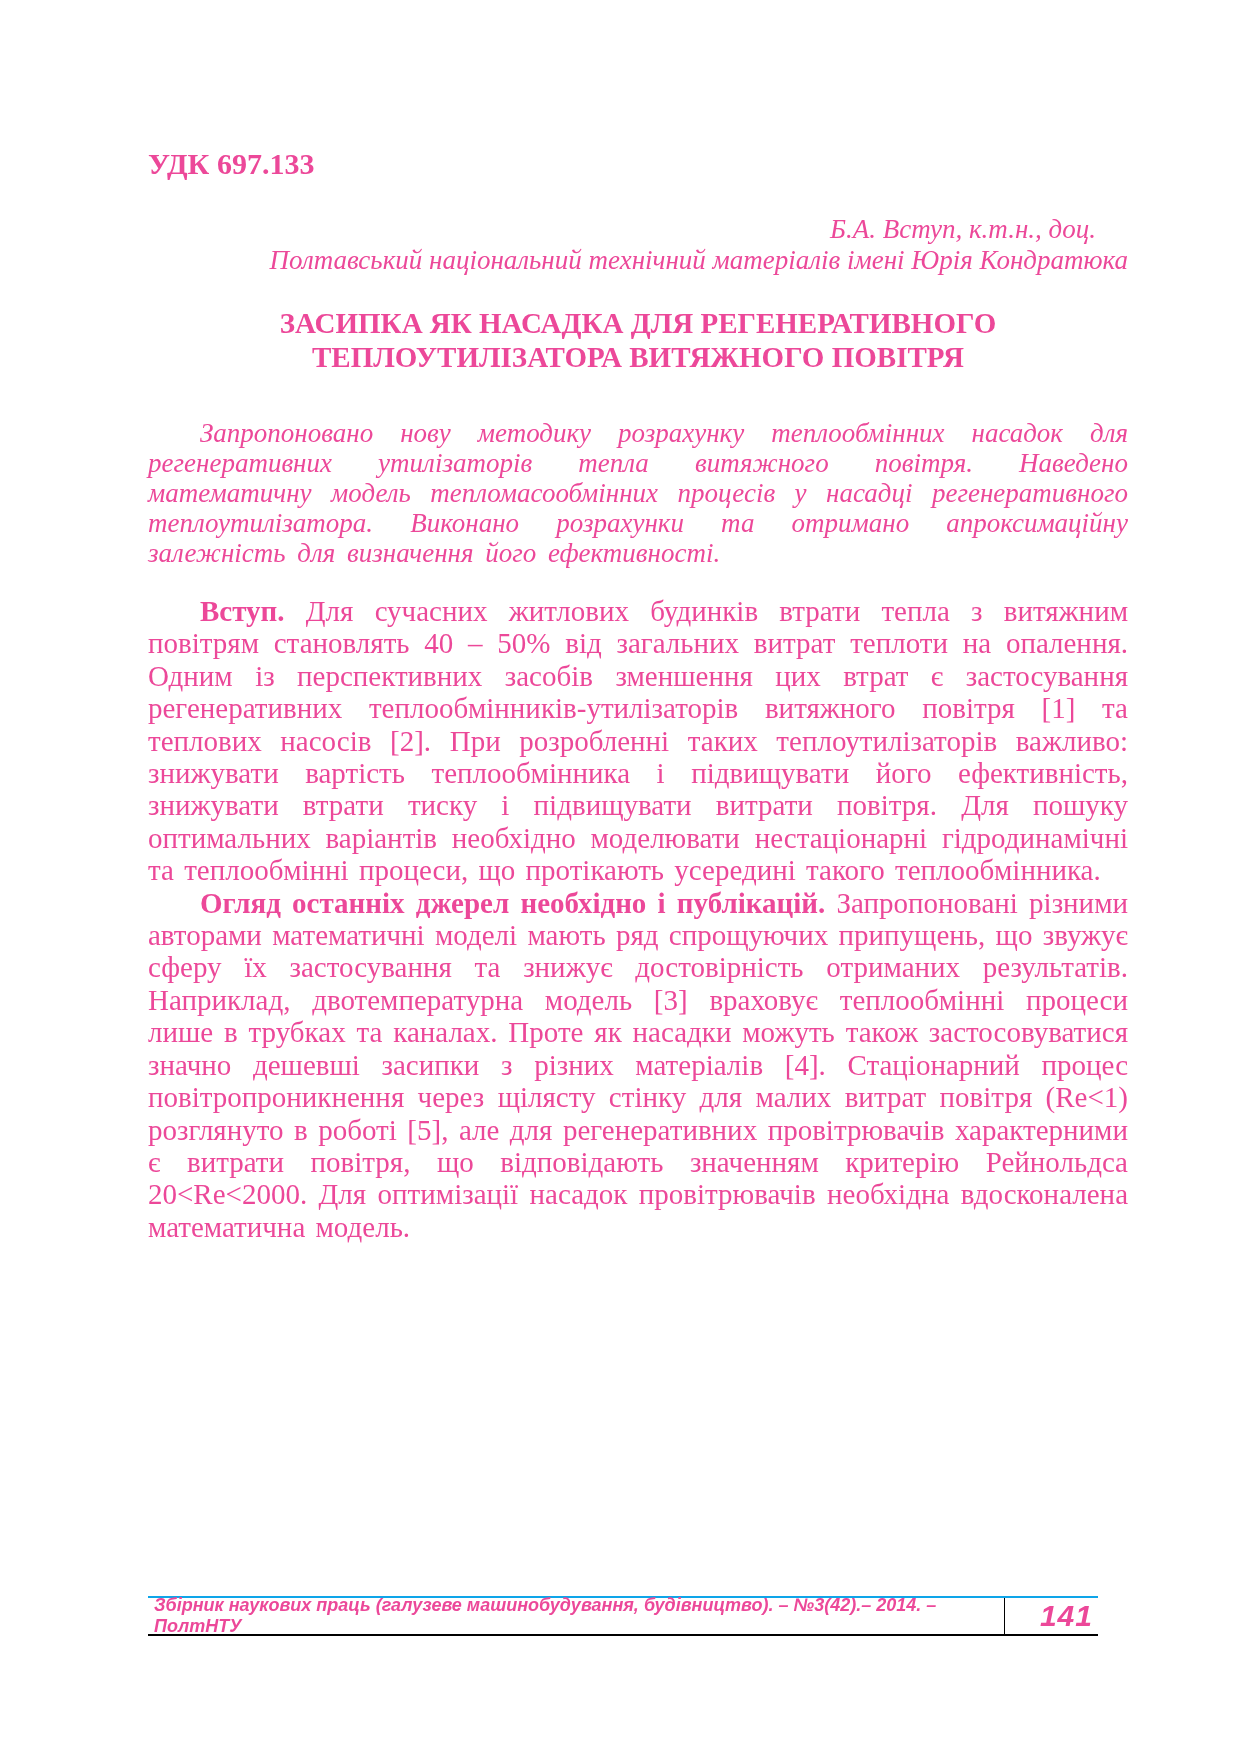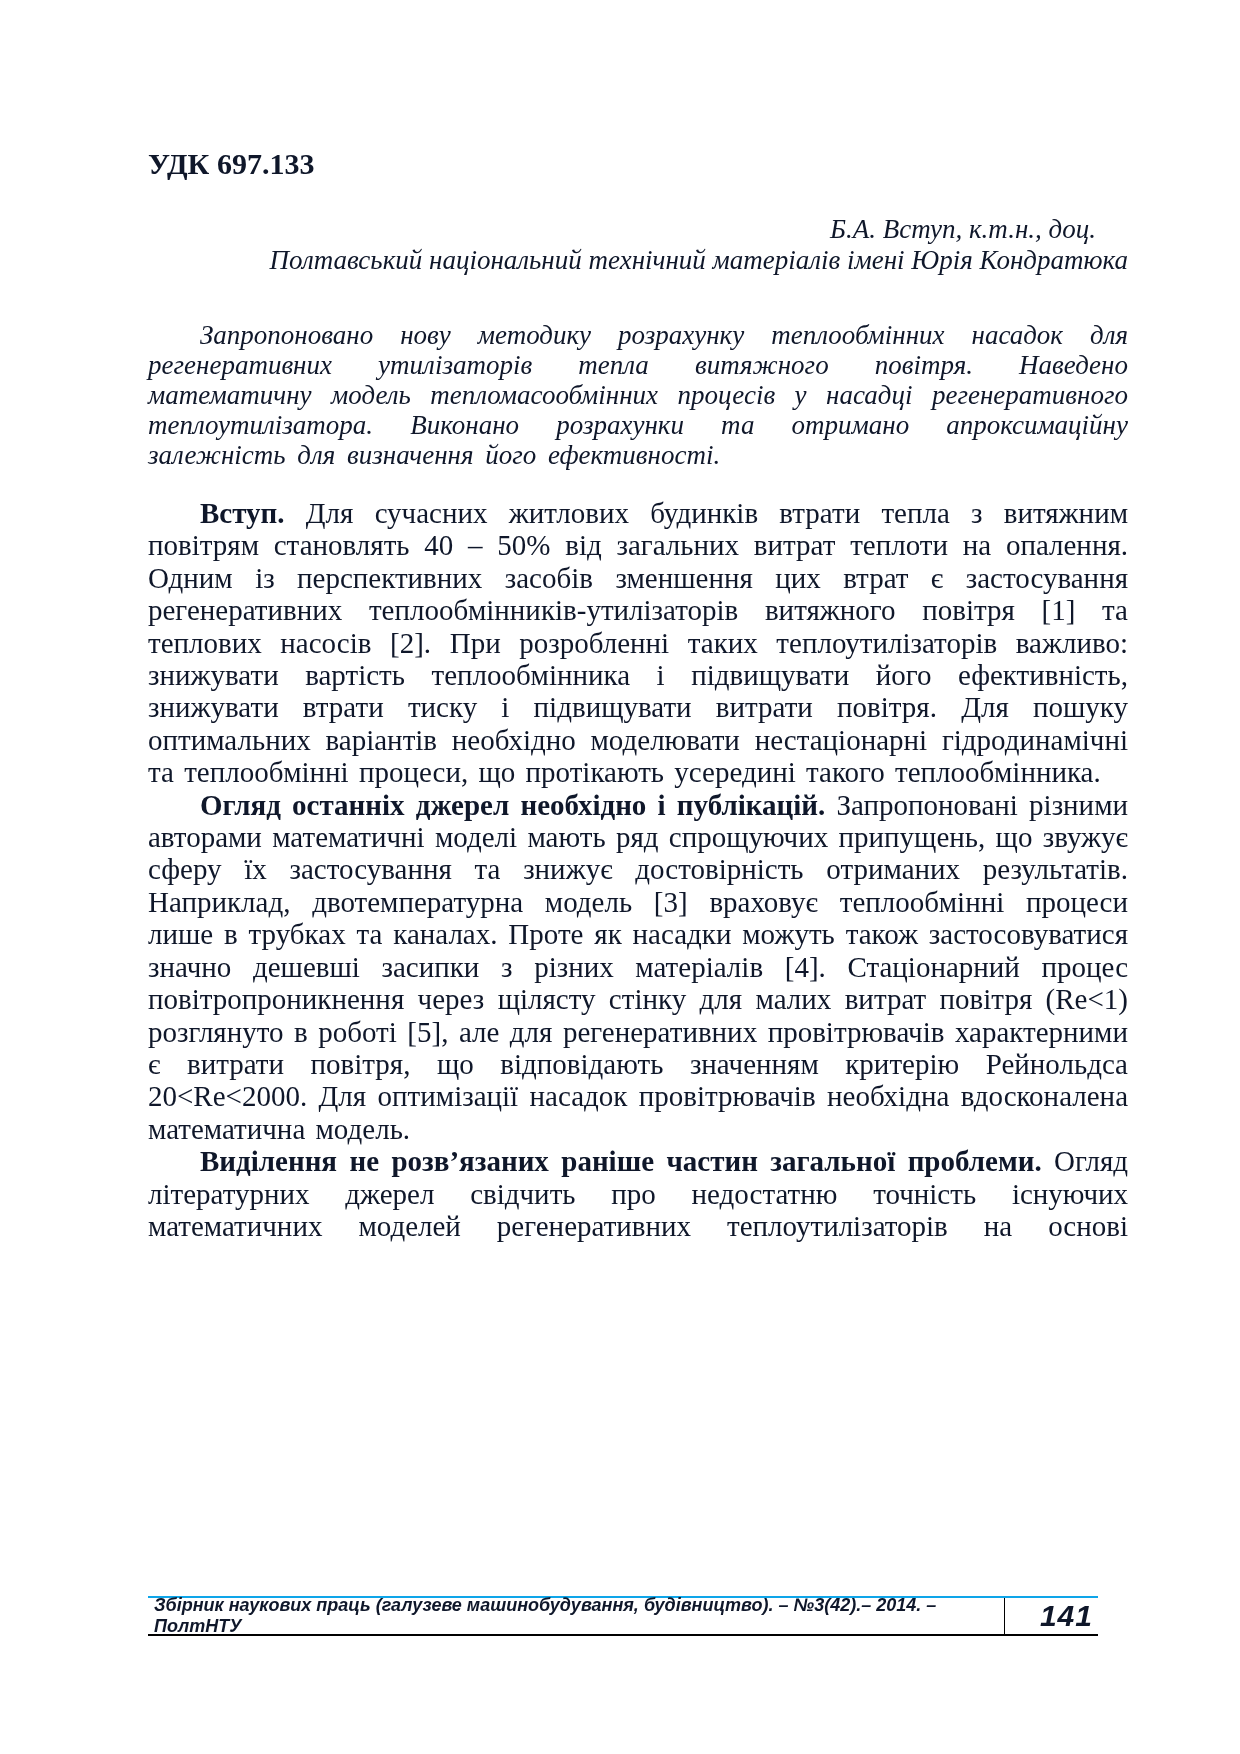--- a/index.html
+++ b/index.html
@@ -6,21 +6,21 @@
     margin: 0;
     padding: 0;
     background: #ffffff;
   }
   .page {
     position: relative;
     width: 1240px;
     height: 1754px;
     background: #ffffff;
     font-family: "Liberation Serif", serif;
-    color: #0f172a;
+    color: #ec4899;
     overflow: hidden;
   }
   .content {
     position: absolute;
     left: 148px;
     top: 0;
     width: 980px;
     padding-top: 148px;
   }
   .udc {
@@ -124,38 +124,38 @@
 <div class="page">
   <div class="content">
 
     <div class="udc">УДК 697.133</div>
 
     <div class="author-block">
       <div class="author-line">Б.А. Вступ, к.т.н., доц.</div>
       <div class="affiliation-line">Полтавський національний технічний матеріалів імені Юрія Кондратюка</div>
     </div>
 
+    <div class="article-title">
+      <div>ЗАСИПКА ЯК НАСАДКА ДЛЯ РЕГЕНЕРАТИВНОГО</div>
+      <div>ТЕПЛОУТИЛІЗАТОРА ВИТЯЖНОГО ПОВІТРЯ</div>
+    </div>
 
     <p class="abstract">Запропоновано нову методику розрахунку теплообмінних насадок для регенеративних утилізаторів тепла витяжного повітря. Наведено математичну модель тепломасообмінних процесів у насадці регенеративного теплоутилізатора. Виконано розрахунки та отримано апроксимаційну залежність для визначення його ефективності.</p>
 
 
     <p class="body-par first">
       <span class="lead">Вступ.</span>
       <span>Для сучасних житлових будинків втрати тепла з витяжним повітрям становлять 40 – 50% від загальних витрат теплоти на опалення. Одним із перспективних засобів зменшення цих втрат є застосування регенеративних теплообмінників-утилізаторів витяжного повітря [1] та теплових насосів [2]. При розробленні таких теплоутилізаторів важливо: знижувати вартість теплообмінника і підвищувати його ефективність, знижувати втрати тиску і підвищувати витрати повітря. Для пошуку оптимальних варіантів необхідно моделювати нестаціонарні гідродинамічні та теплообмінні процеси, що протікають усередині такого теплообмінника.</span>
     </p>
 
     <p class="body-par">
       <span class="lead">Огляд останніх джерел необхідно і публікацій.</span>
       <span>Запропоновані різними авторами математичні моделі мають ряд спрощуючих припущень, що звужує сферу їх застосування та знижує достовірність отриманих результатів. Наприклад, двотемпературна модель [3] враховує теплообмінні процеси лише в трубках та каналах. Проте як насадки можуть також застосовуватися значно дешевші засипки з різних матеріалів [4]. Стаціонарний процес повітропроникнення через щілясту стінку для малих витрат повітря (Re&lt;1) розглянуто в роботі [5], але для регенеративних провітрювачів характерними є витрати повітря, що відповідають значенням критерію Рейнольдса 20&lt;Re&lt;2000. Для оптимізації насадок провітрювачів необхідна вдосконалена математична модель.</span>
     </p>
 
-    <p class="body-par justify-last">
-      <span class="lead">Виділення не розв’язаних раніше частин загальної проблеми.</span>
-      <span>Огляд літературних джерел свідчить про недостатню точність існуючих математичних моделей регенеративних теплоутилізаторів на основі</span>
-    </p>
 
   </div>
 
   <div class="footer">
     <div class="footer-journal-cell">
       <span>Збірник наукових праць (галузеве машинобудування, будівництво). – №3(42).– 2014. – ПолтНТУ</span>
     </div>
     <div class="footer-number-cell">
       <span>141</span>
     </div>

